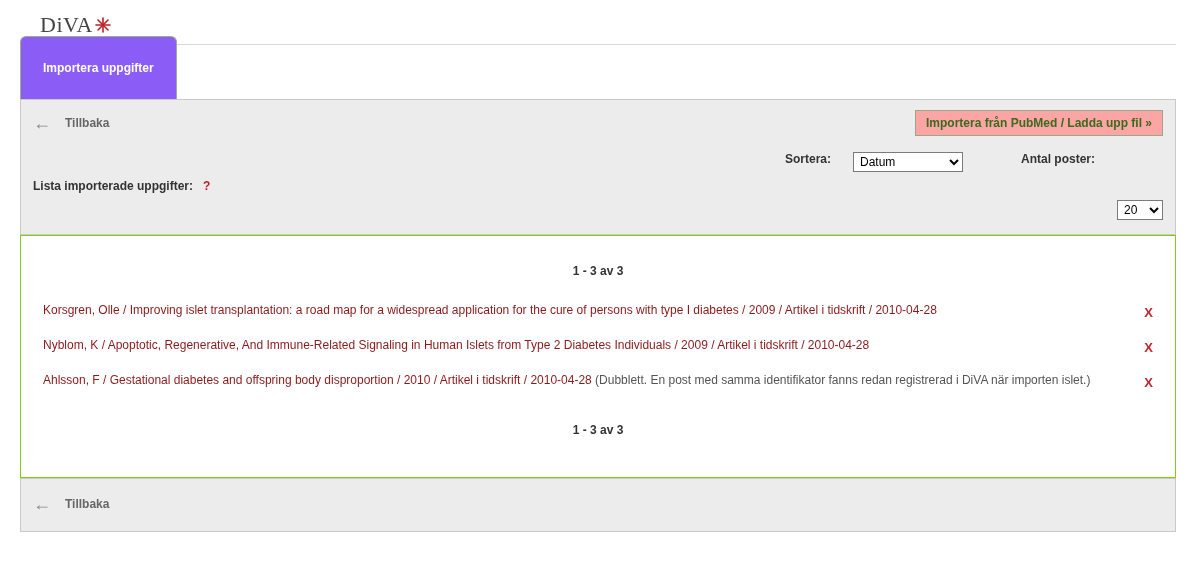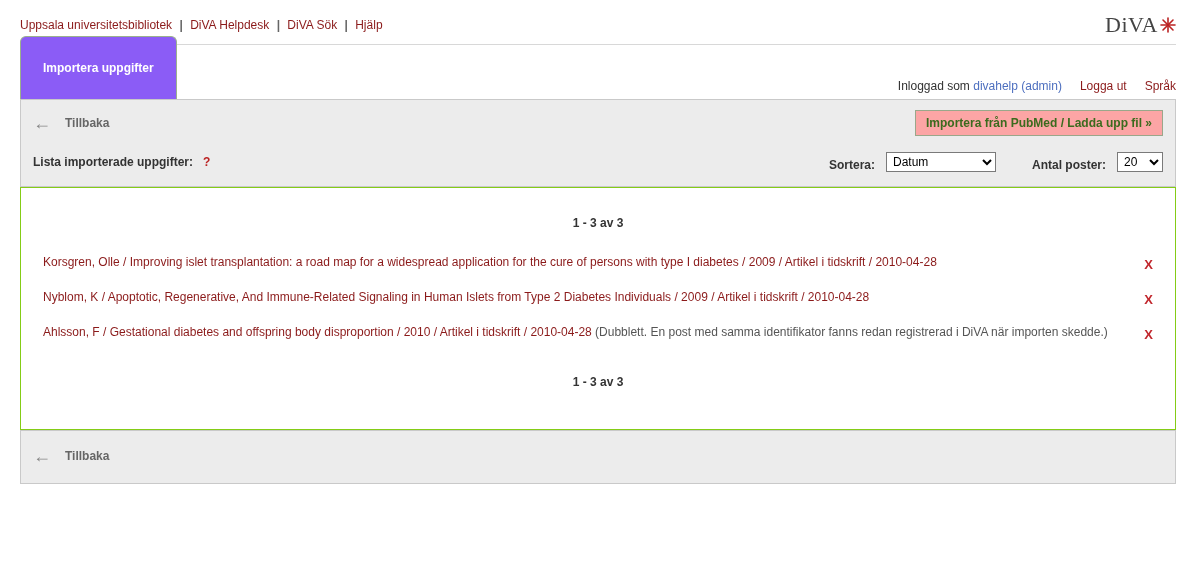--- a/index.html
+++ b/index.html
@@ -21,71 +21,54 @@
   .gray{background:#ececec;border:1px solid #c9c9c9;}
   
   .actionbar{padding:10px 12px;display:flex;justify-content:space-between;align-items:center;}
   .backlink{display:inline-flex;align-items:center;gap:14px;color:#666;font-weight:bold;}
   .backlink .arrow{font-size:18px;line-height:0;color:#888;}
   .importbtn{border:1px solid #9aa78a;background:#fca5a5;color:#3b6b1e;font-weight:bold;font-size:12px;padding:5px 10px;cursor:pointer;}
   
   .filterbar{padding:6px 12px 14px 12px;display:flex;justify-content:space-between;align-items:center;}
   .filterbar .left{font-weight:bold;text-align:center;}
   .filterbar .left .q{color:#b22;}
-  .filterbar .right{display:flex;align-items:flex-end;gap:11px;font-weight:bold;}
+  .filterbar .right{display:flex;align-items:flex-start;gap:22px;font-weight:bold;}
   .sel{font:inherit;font-weight:normal;padding:1px 2px;border:1px solid #7a7a7a;background:#fff;min-width:110px;}
-  .sel.sm{min-width:46px;}
+  .sel.sm{min-width:46px;margin-top:48px;}
   
   .content{background:#fff;border:1px solid #84cc16;padding:18px 22px 40px 22px;margin:0;}
   .pager{text-align:center;font-weight:bold;font-size:12px;padding:10px 0 20px 0;}
   .item{display:flex;align-items:flex-start;justify-content:space-between;gap:30px;padding:4px 0 10px 0;font-size:12px;line-height:1.45;}
   .item .txt{flex:1;color:#8b1a1a;}
   .item .txt .note{color:#555;}
   .del{color:#c1272d;font-weight:bold;font-size:13px;cursor:pointer;padding-top:2px;}
   
   .bottom{padding:18px 12px;}
 </style>
 </head>
 <body>
 
 <div class="wrap">
 
   <div class="topbar">
-    <div class="toplinks">
-      <a>Uppsala universitetsbibliotek</a>
-      <span class="sep">|</span>
-      <a>DiVA Helpdesk</a>
-      <span class="sep">|</span>
-      <a>DiVA Sök</a>
-      <span class="sep">|</span>
-      <a>Hjälp</a>
-    </div>
     <span class="logo">
       <span class="d">DiVA</span>
       <svg width="16" height="16" viewBox="0 0 16 16">
         <g stroke="#b22" stroke-width="1.6" stroke-linecap="round">
           <line x1="8" y1="1" x2="8" y2="15"></line>
           <line x1="1" y1="8" x2="15" y2="8"></line>
           <line x1="3" y1="3" x2="13" y2="13"></line>
           <line x1="13" y1="3" x2="3" y2="13"></line>
         </g>
       </svg>
     </span>
   </div>
 
   <div class="tabrow">
     <div class="tab">Importera uppgifter</div>
-    <div class="rightinfo">
-      <span>
-        <span>Inloggad som</span>
-        <span class="user">divahelp (admin)</span>
-      </span>
-      <a>Logga ut</a>
-      <a>Språk</a>
-    </div>
   </div>
 
   <div class="gray">
     <div class="actionbar">
       <a class="backlink">
         <span class="arrow">←</span>
         <span>Tillbaka</span>
       </a>
       <button class="importbtn">Importera från PubMed / Ladda upp fil »</button>
     </div>
@@ -120,21 +103,21 @@
 
     <div class="item">
       <div class="txt">
         <a>Nyblom, K / Apoptotic, Regenerative, And Immune-Related Signaling in Human Islets from Type 2 Diabetes Individuals / 2009 / Artikel i tidskrift / 2010-04-28</a><span class="note"></span>
       </div>
       <span class="del">X</span>
     </div>
 
     <div class="item">
       <div class="txt">
-        <a>Ahlsson, F / Gestational diabetes and offspring body disproportion / 2010 / Artikel i tidskrift / 2010-04-28</a><span class="note"> (Dubblett. En post med samma identifikator fanns redan registrerad i DiVA när importen skedde.)</span>
+        <a>Ahlsson, F / Gestational diabetes and offspring body disproportion / 2010 / Artikel i tidskrift / 2010-04-28</a><span class="note"> (Dubblett. En post med samma identifikator fanns redan registrerad i DiVA när importen islet.)</span>
       </div>
       <span class="del">X</span>
     </div>
 
     <div class="pager" style="padding-top:20px;padding-bottom:0;">1 - 3 av 3</div>
   </div>
 
   <div class="gray bottom">
     <a class="backlink">
       <span class="arrow">←</span>

